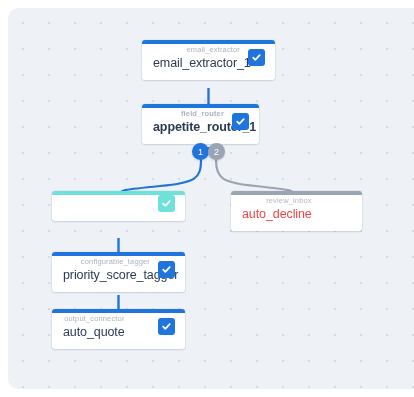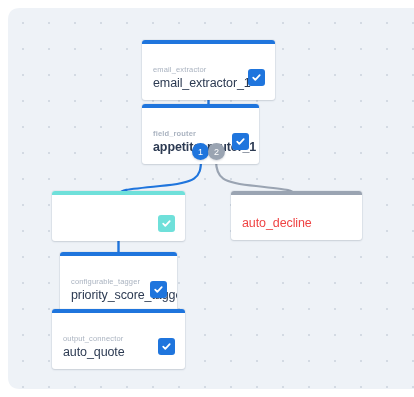--- a/index.html
+++ b/index.html
@@ -25,21 +25,22 @@
   #edges{position:absolute;left:0;top:0;width:414px;height:397px;z-index:5;}
 
   .node{
     position:absolute;background:#ffffff;border-radius:3px;
     box-shadow:0 1px 2px rgba(22,35,60,.13), 0 0 0 1px rgba(22,35,60,.045);
     z-index:10;overflow:hidden;
   }
   .node .bar{height:4px;width:100%;}
   .node .body{
     display:flex;align-items:center;justify-content:space-between;
-    padding:20px 10px 9px 11px;
+    padding:0 10px 9px 11px;
+    text-align:right;
   }
   .node .texts{display:flex;flex-direction:column;min-width:0;}
   .sub{
     font-size:7.5px;color:#aab3c0;letter-spacing:.15px;
     line-height:11px;white-space:nowrap;
   }
   .title{
     font-size:12.5px;color:#2c3a52;line-height:16px;
     white-space:nowrap;letter-spacing:-.1px;
   }
@@ -122,21 +123,21 @@
       <div class="texts">
       </div>
       <div class="cbox" style="background:#6fe0da;">
         <svg width="11" height="11" viewBox="0 0 12 12">
           <path d="M2.4 6.2 L4.7 8.6 L9.5 3.5" fill="none" stroke="#fff" stroke-width="1.9" stroke-linecap="round" stroke-linejoin="round"></path>
         </svg>
       </div>
     </div>
   </div>
 
-  <div class="node" style="left:52px;top:252px;width:117px;margin-left:8px;">
+  <div class="node" style="left:52px;top:252px;width:133px;">
     <div class="bar" style="background:#1f75dd;"></div>
     <div class="body">
       <div class="texts">
         <span class="sub">configurable_tagger</span>
         <span class="title">priority_score_tagger</span>
       </div>
       <div class="cbox" style="background:#1f75dd;">
         <svg width="11" height="11" viewBox="0 0 12 12">
           <path d="M2.4 6.2 L4.7 8.6 L9.5 3.5" fill="none" stroke="#fff" stroke-width="1.9" stroke-linecap="round" stroke-linejoin="round"></path>
         </svg>
@@ -156,20 +157,21 @@
           <path d="M2.4 6.2 L4.7 8.6 L9.5 3.5" fill="none" stroke="#fff" stroke-width="1.9" stroke-linecap="round" stroke-linejoin="round"></path>
         </svg>
       </div>
     </div>
   </div>
 
   <div class="node muted" style="left:231px;top:191px;width:131px;">
     <div class="bar" style="background:#9aa4b2;"></div>
     <div class="body">
       <div class="texts">
+        <span class="sub">review_inbox</span>
         <span class="title">auto_decline</span>
       </div>
     </div>
   </div>
 
 </div>
 
 <div id="frame-left"></div>
 <div id="frame-top"></div>
 <div id="frame-bottom"></div>

